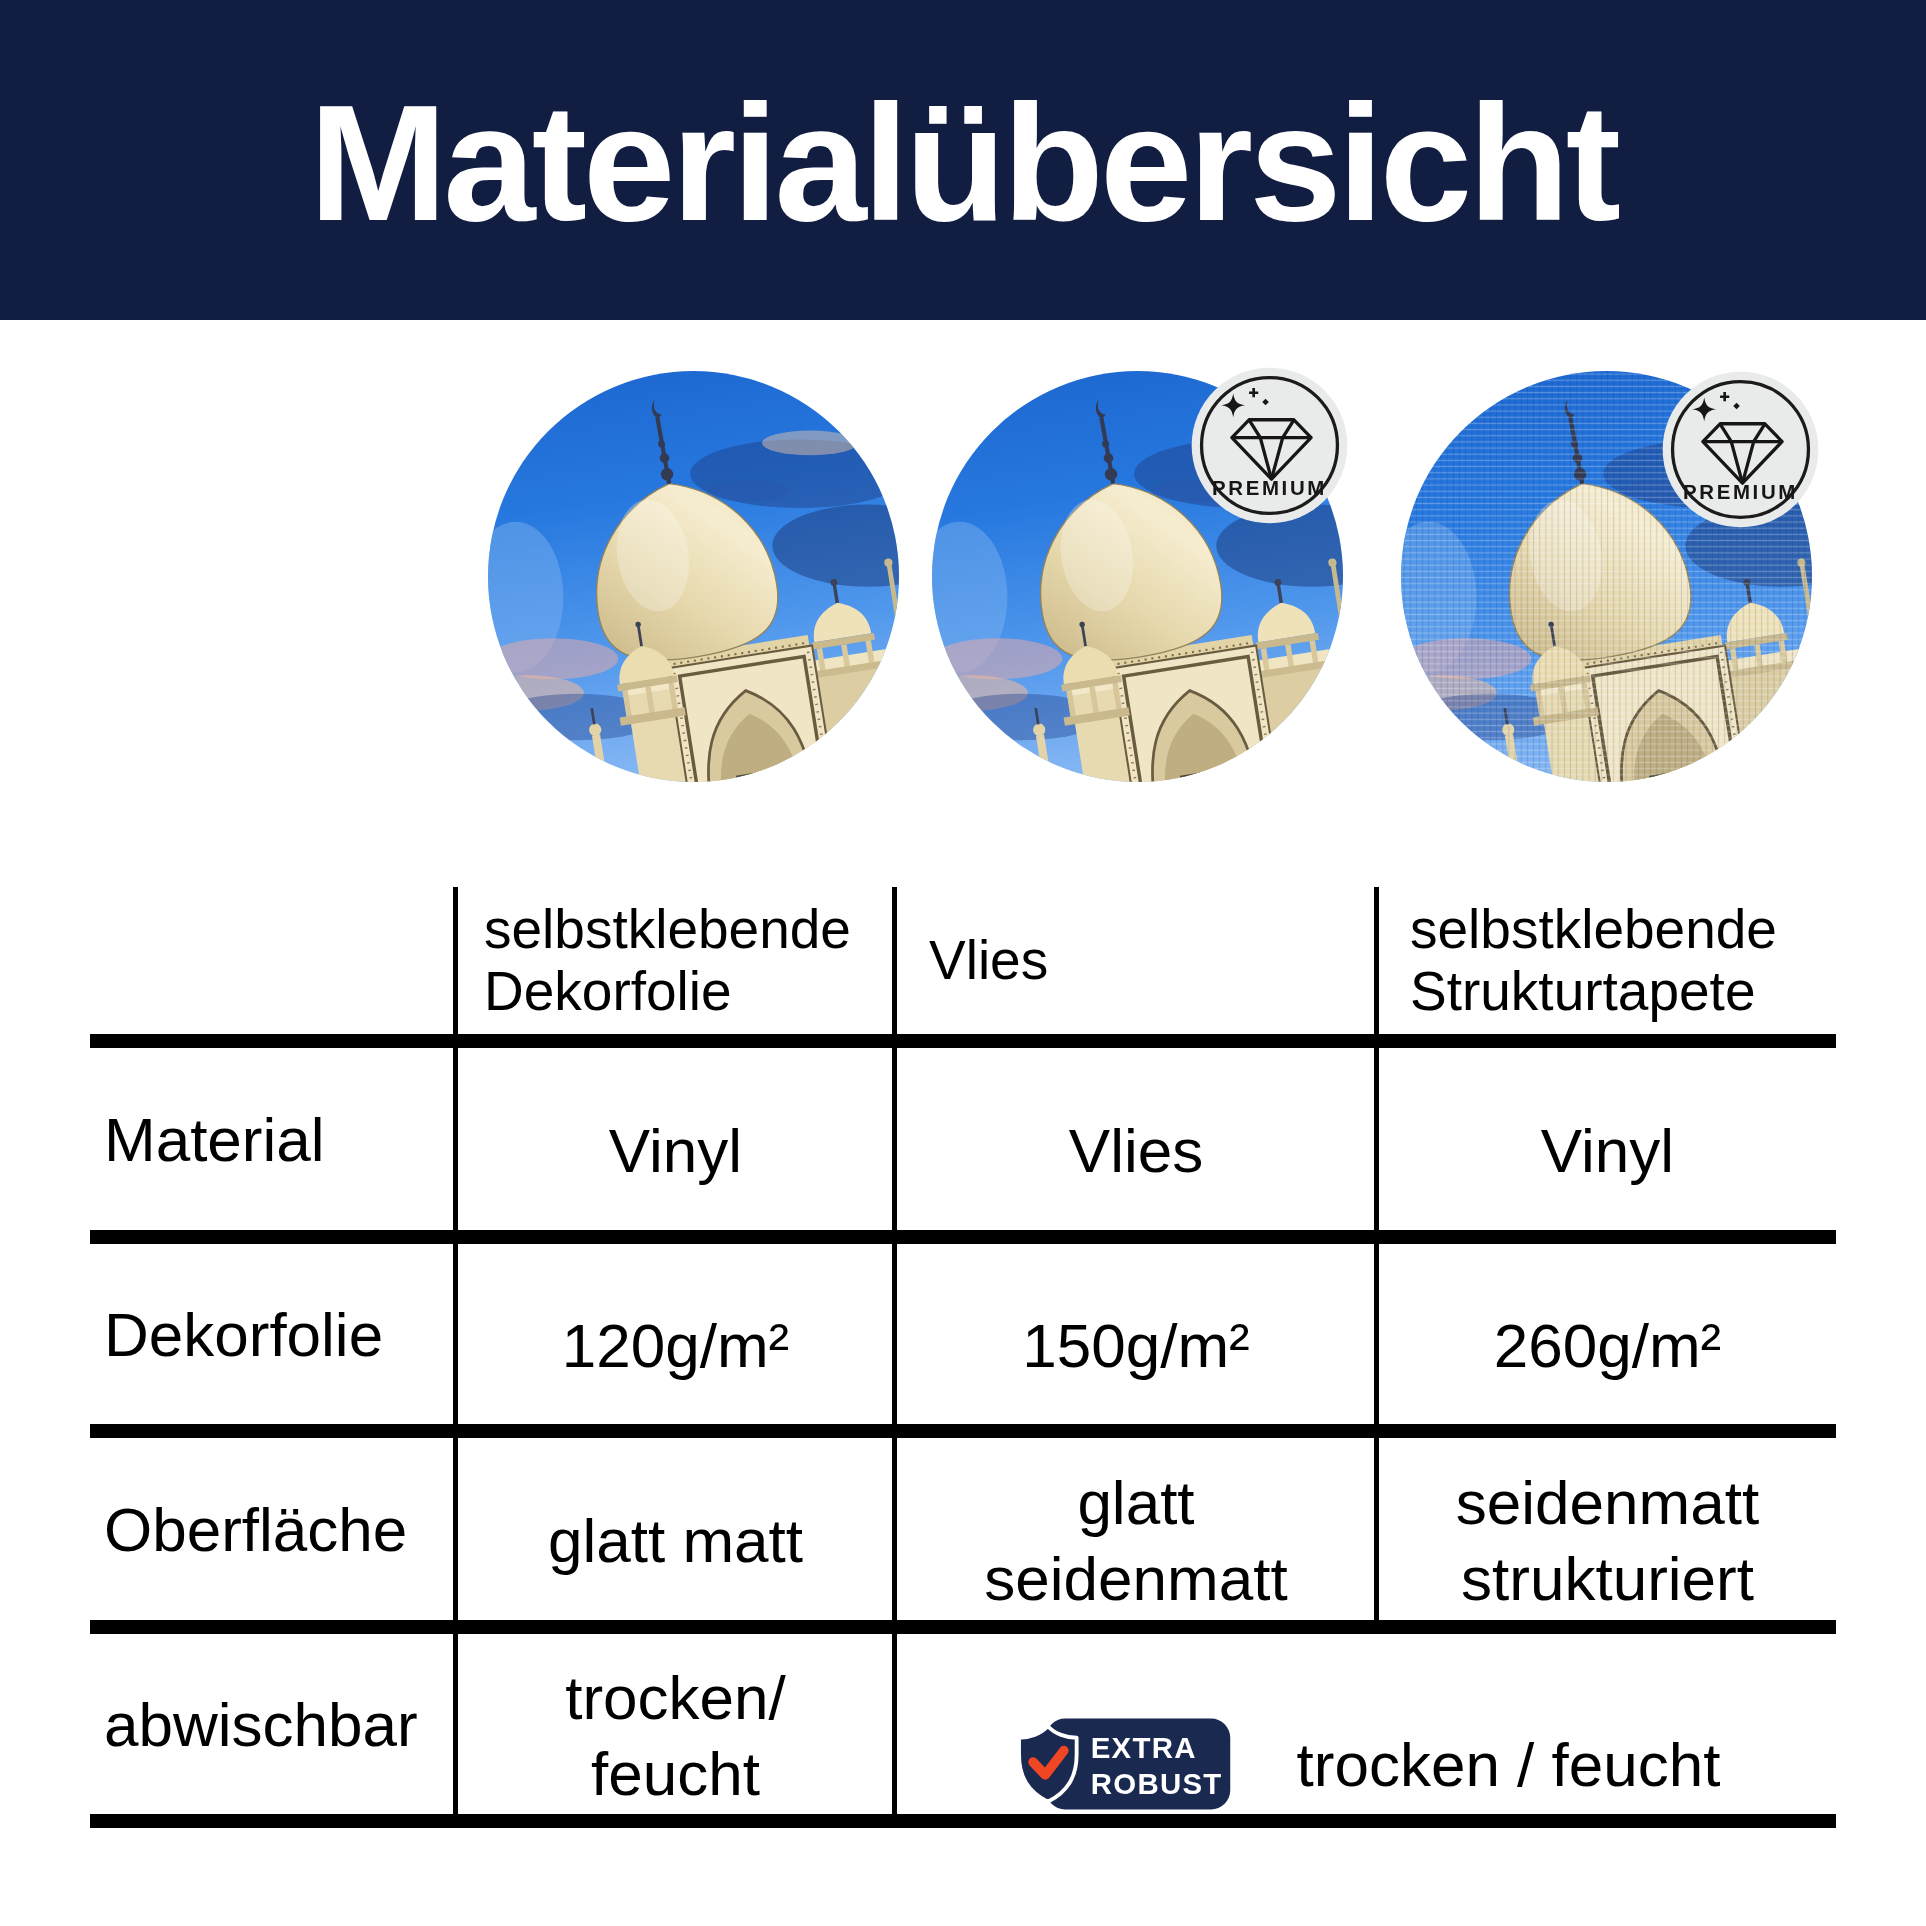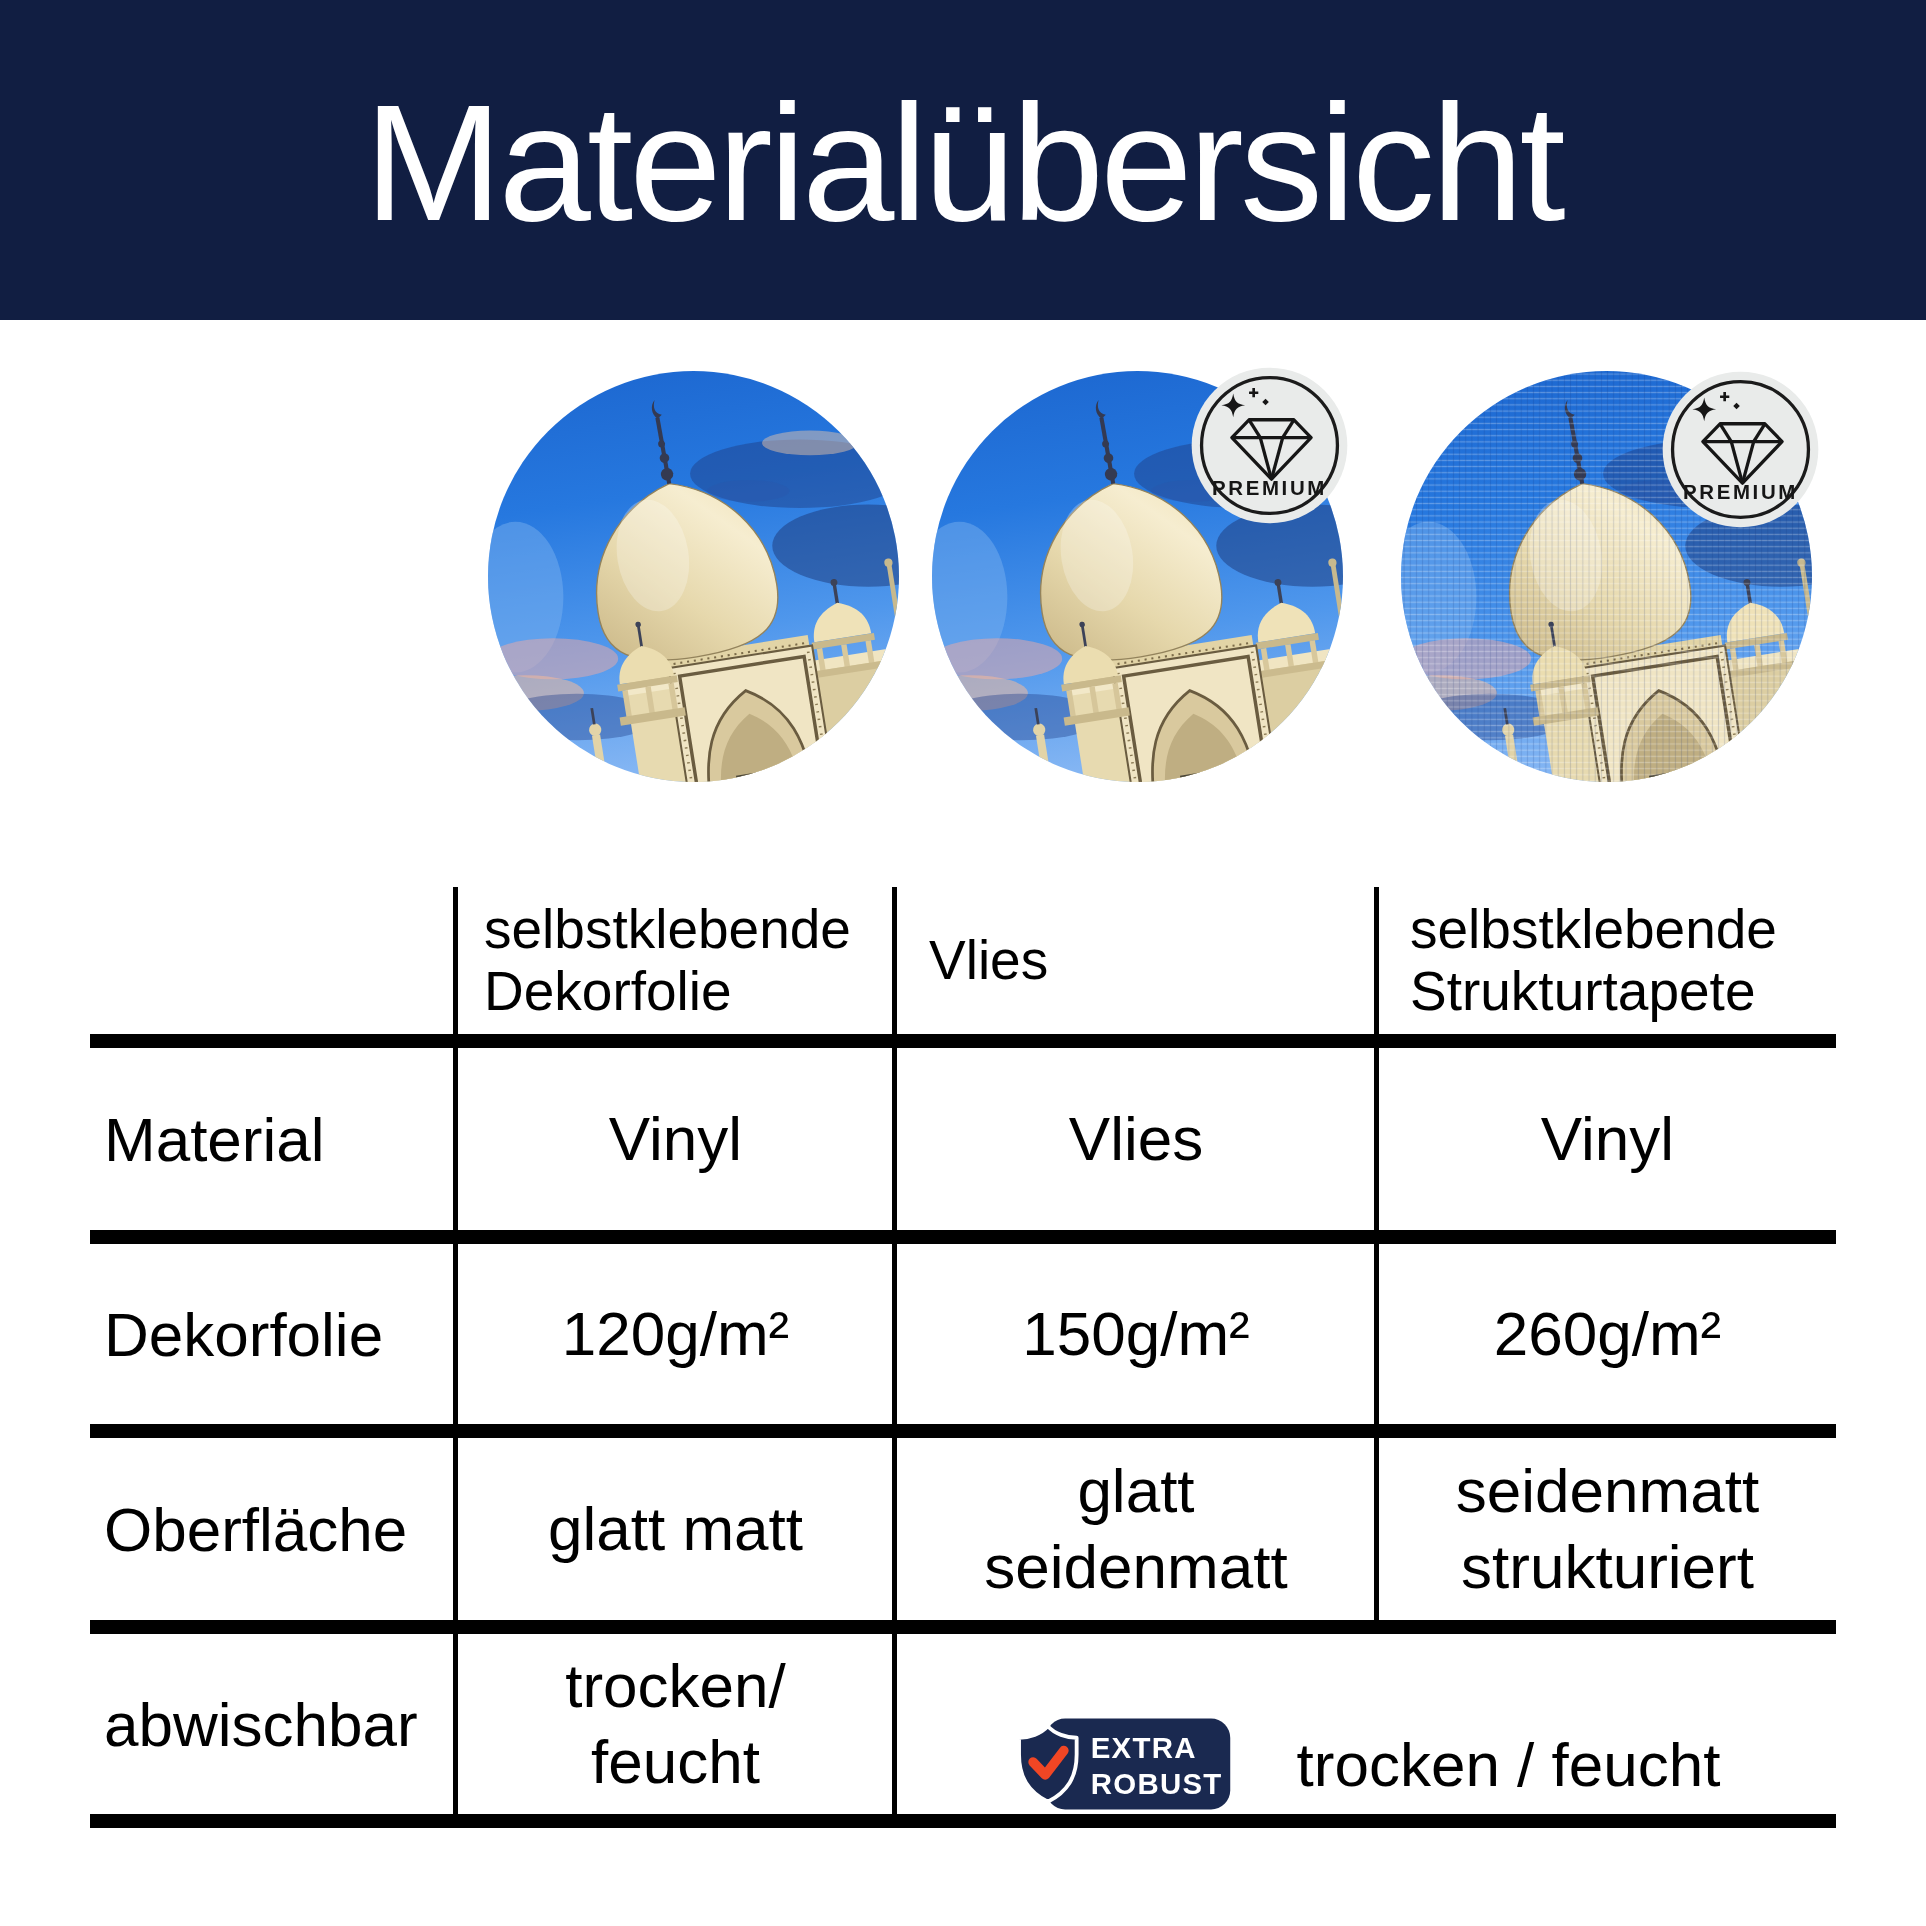--- a/index.html
+++ b/index.html
@@ -11,21 +11,21 @@
     --page-bg:#FFFFFF;
   }
   *{margin:0;padding:0;box-sizing:border-box;}
   html,body{background:#fff;}
   body{font-family:"Liberation Sans","DejaVu Sans",sans-serif;}
   .page{position:relative;width:1926px;height:1926px;background:var(--page-bg);overflow:hidden;}
 
   
   .header-band{position:absolute;left:0;top:0;width:1926px;height:320px;background:var(--navy);
     display:flex;align-items:center;justify-content:center;}
-  .page-title{color:#fff;font-weight:normal;font-size:166px;letter-spacing:-3.9px;line-height:1;padding-top:5.1px;}
+  .page-title{color:#fff;font-weight:bold;font-size:166px;letter-spacing:-3.9px;line-height:1;padding-top:5.1px;}
 
   
   .circle{position:absolute;width:411px;height:411px;border-radius:50%;overflow:hidden;}
   .circle svg{display:block;width:100%;height:100%;}
   .circle-1{left:488px;top:371px;}
   .circle-2{left:932px;top:371px;}
   .circle-3{left:1401px;top:371px;}
 
   .premium-badge{position:absolute;width:157px;height:157px;}
   .premium-badge svg{display:block;width:100%;height:100%;}
@@ -42,21 +42,21 @@
 
   .col-head{position:absolute;top:887px;height:146px;display:flex;flex-direction:column;justify-content:center;
     font-size:55px;line-height:1.13;color:#000;padding-left:31px;}
   .col-head-1{left:453px;width:440px;}
   .col-head-2{left:898px;width:476px;}
   .col-head-3{left:1379px;width:457px;}
 
   .row-label{position:absolute;left:90px;width:363px;display:flex;align-items:center;
     font-size:62px;color:#000;padding-left:14px;text-align:center;}
   .cell{position:absolute;display:flex;align-items:center;justify-content:center;text-align:center;
-    font-size:62px;color:#000;white-space:pre-line;line-height:1.22;}
+    font-size:62px;color:#000;white-space:pre-line;line-height:1.22;margin-top:12px;}
   .rowband-1{top:1048px;height:182px;}
   .rowband-2{top:1244px;height:180px;}
   .rowband-3{top:1438px;height:182px;}
   .rowband-4{top:1634px;height:180px;}
   .colband-a{left:458px;width:435px;}
   .colband-b{left:898px;width:476px;}
   .colband-c{left:1379px;width:457px;}
 
   .merged-cell{position:absolute;left:898px;width:939px;display:flex;align-items:center;justify-content:center;
     gap:64px;font-size:62px;color:#000;margin-top:40px;}

